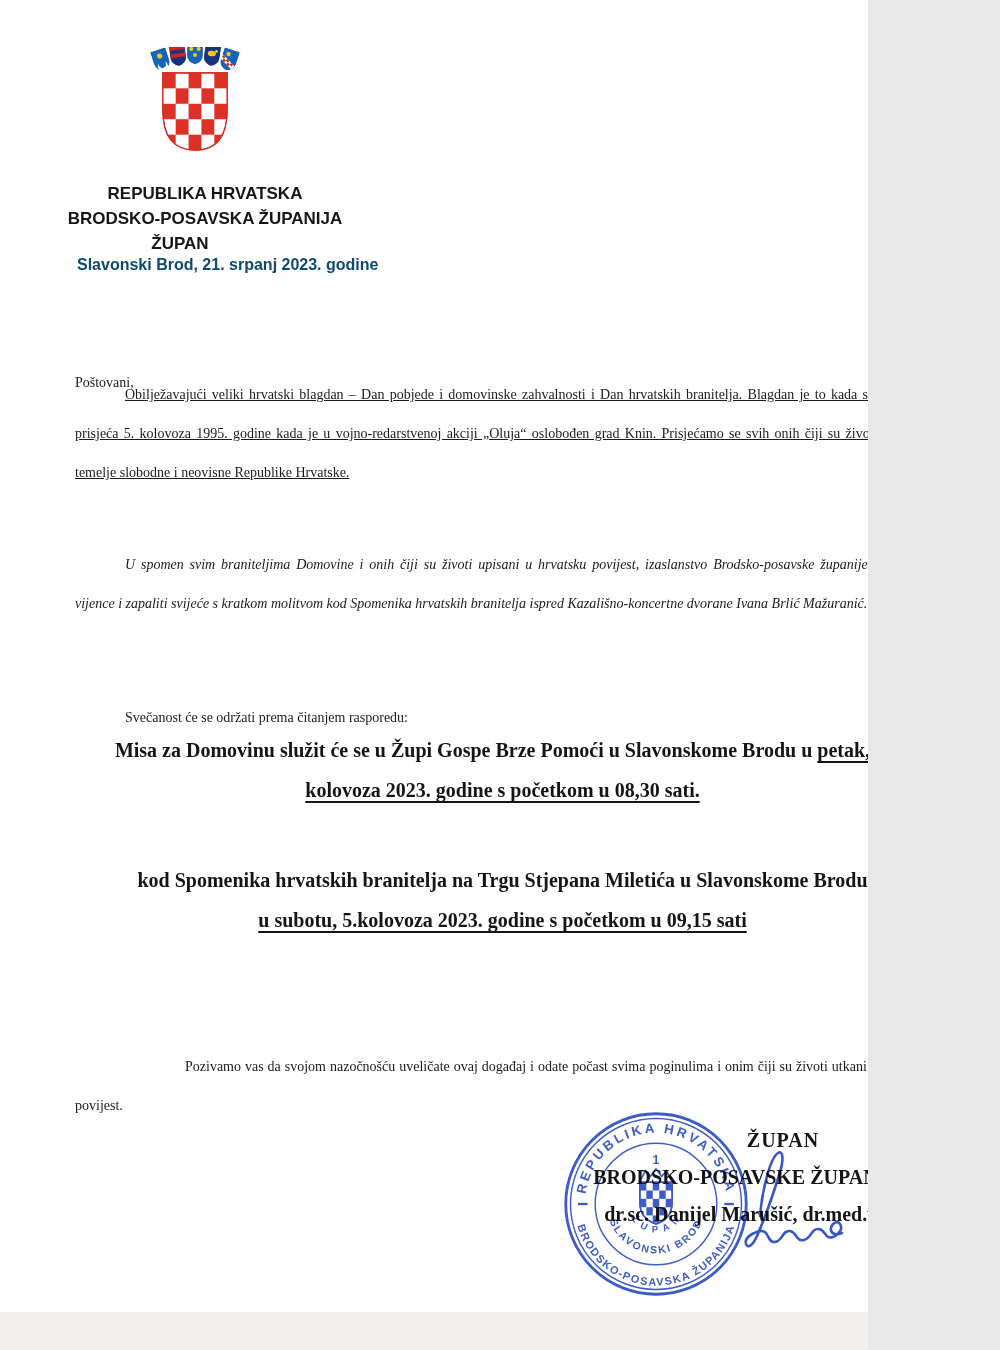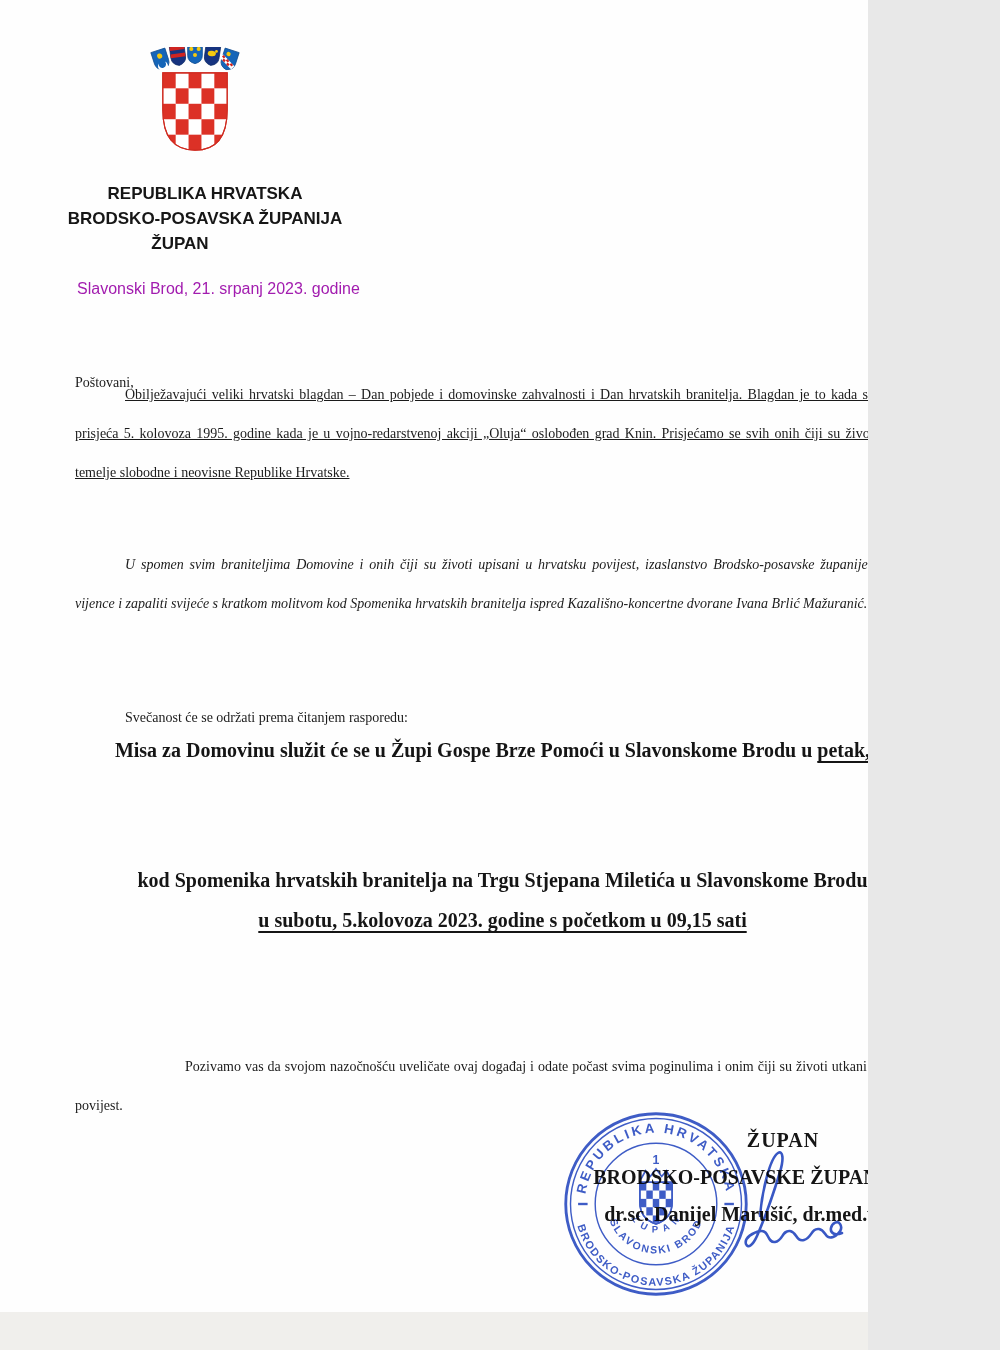--- a/index.html
+++ b/index.html
@@ -11,23 +11,23 @@
   }
   
   .coat { position:absolute; left:149px; top:47px; width:92px; height:106px; }
   .letterhead {
     position:absolute; left:55px; top:181px; width:300px;
     text-align:center; font-family:"Liberation Sans", sans-serif;
     font-weight:bold; font-size:17px; line-height:25px; color:#161616;
   }
   .letterhead .lh-office { transform:translateX(-25px); }
   .dateline {
-    position:absolute; left:77px; top:280px;
-    font-family:"Liberation Sans", sans-serif; font-weight:normal; font-size:16px;
-    color:#a21caf;
+    position:absolute; left:77px; top:256px;
+    font-family:"Liberation Sans", sans-serif; font-weight:bold; font-size:16px;
+    color:#0c4a6e;
   }
   
   .bodytext {
     position:absolute; left:75px; width:855px;
     font-size:14px; line-height:39px; text-align:justify;
   }
   .salutation { top:363px; }
   .p1 { top:375px; text-indent:50px;text-decoration:underline; }
   .p2 { top:545px; text-indent:50px;font-style:italic; }
   .intro { top:698px; text-indent:50px; }
@@ -136,20 +136,21 @@
 
   <div class="dateline">Slavonski Brod, 21. srpanj 2023. godine</div>
 
   <div class="bodytext salutation">Poštovani,</div>
   <div class="bodytext p1">Obilježavajući veliki hrvatski blagdan – Dan pobjede i domovinske zahvalnosti i Dan hrvatskih branitelja. Blagdan je to kada se Hrvatska prisjeća 5. kolovoza 1995. godine kada je u vojno-redarstvenoj akciji „Oluja“ oslobođen grad Knin. Prisjećamo se svih onih čiji su životi utkani u temelje slobodne i neovisne Republike Hrvatske.</div>
   <div class="bodytext p2">U spomen svim braniteljima Domovine i onih čiji su životi upisani u hrvatsku povijest, izaslanstvo Brodsko-posavske županije položit će vijence i zapaliti svijeće s kratkom molitvom kod Spomenika hrvatskih branitelja ispred Kazališno-koncertne dvorane Ivana Brlić Mažuranić.</div>
   <div class="bodytext intro">Svečanost će se održati prema čitanjem rasporedu:</div>
 
   <div class="event event1">
       <div class="event-line"><span>Misa za Domovinu služit će se u Župi Gospe Brze Pomoći u Slavonskome Brodu u </span><span class="u">petak, 4.</span></div>
+      <div class="event-line"><span class="u">kolovoza 2023. godine s početkom u 08,30 sati.</span></div>
     </div>
   <div class="event event2">
       <div class="event-line"><span>kod Spomenika hrvatskih branitelja na Trgu Stjepana Miletića u Slavonskome Brodu</span></div>
       <div class="event-line"><span class="u">u subotu, 5.kolovoza 2023. godine s početkom u 09,15 sati</span></div>
     </div>
 
   <div class="bodytext closing">Pozivamo vas da svojom nazočnošću uveličate ovaj događaj i odate počast svima poginulima i onim čiji su životi utkani u hrvatsku povijest.</div>
 
   <div class="sigblock">
     <div class="sig-l1">ŽUPAN</div>

